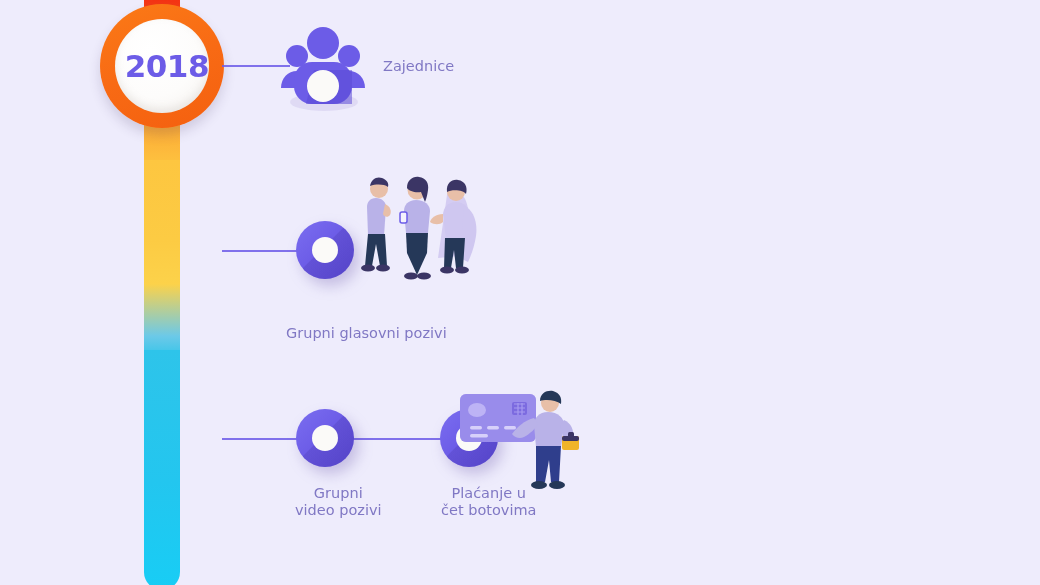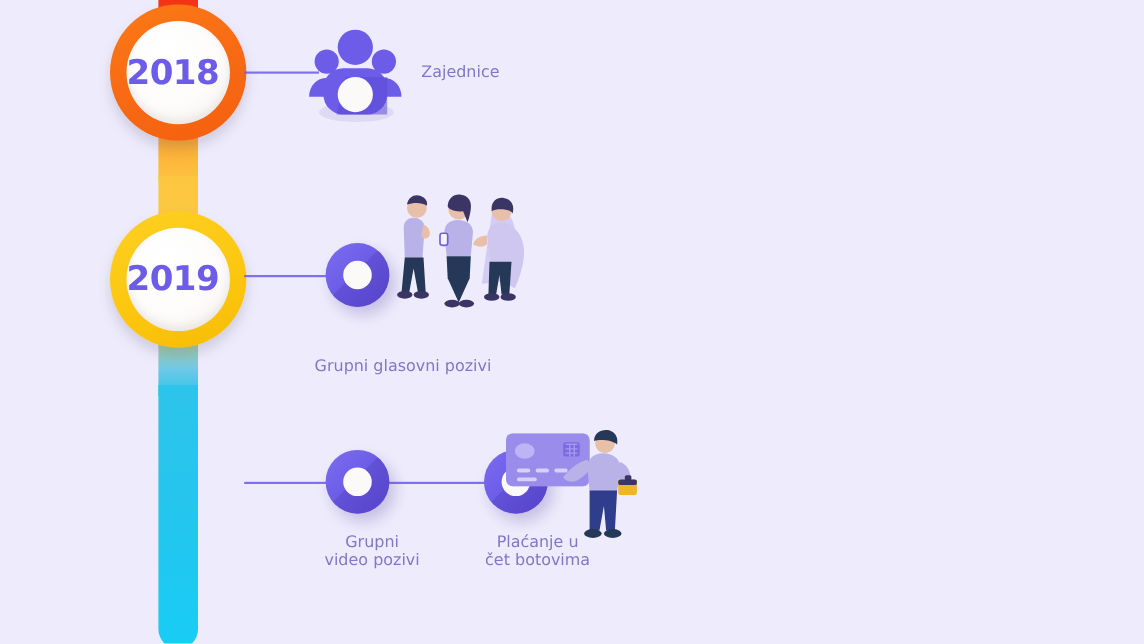--- a/index.html
+++ b/index.html
@@ -47,21 +47,21 @@
     border-radius: 50%;
     box-shadow: 0 7px 12px rgba(60,40,90,0.17);
   }
   .node .inner {
     position: absolute;
     left: 15px; top: 15px;
     width: 94px; height: 94px;
     border-radius: 50%;
     background: radial-gradient(circle at 38% 32%, #ffffff 0%, #fdfcfb 55%, #f4f1ee 100%);
     box-shadow: inset 0 -4px 8px rgba(160,150,140,0.18);
-    display: flex; align-items: center; justify-content: flex-start;
+    display: flex; align-items: center; justify-content: flex-end;
   }
   .year-label {
     position: relative;
     font-family: "DejaVu Sans", sans-serif;
     font-size: 31px;
     font-weight: 700;
     letter-spacing: -0.5px;
     color: #6c5ce7;
   }
 
@@ -162,27 +162,20 @@
       <path d="M61 70c0-10 7-17 16-17s16 7 16 17z" fill="#6c5ce7"></path>
       <circle cx="51" cy="25" r="16" fill="#6c5ce7"></circle>
       <rect x="22" y="44" width="58" height="42" rx="18" fill="#6c5ce7"></rect>
       <path d="M42 52 L80 52 L80 86 L34 86 Z" fill="#5b4bd6" opacity=".55"></path>
       <circle cx="51" cy="68" r="16" fill="#fbfaf8"></circle>
     </svg>
   </div>
 
   <div class="caption" id="cap-2018">Zajednice</div>
 
-  <div class="node" id="node-2019">
-    <div class="ring-shadow"></div>
-    <div class="ring"></div>
-    <div class="inner">
-      <span class="year-label">2019</span>
-    </div>
-  </div>
   <div class="connector" id="conn-2019"></div>
 
   <div class="donut" id="donut-2019">
     <div class="hole"></div>
   </div>
 
   <div id="illus-people">
     <svg viewBox="0 0 134 118" width="134" height="118">
       <path d="M96 20c14 0 22 14 20 30-2 18-8 38-8 38l-22 2z" fill="#cfc7f0" opacity=".85"></path>
 

